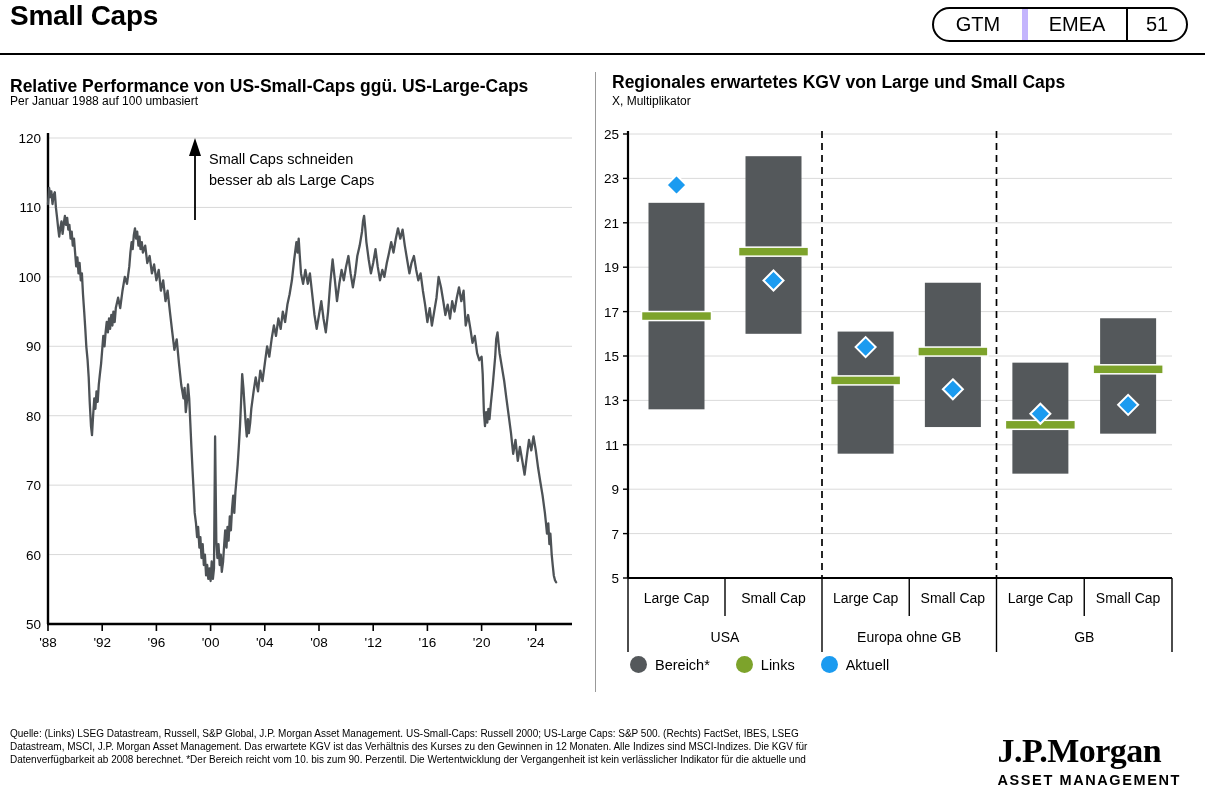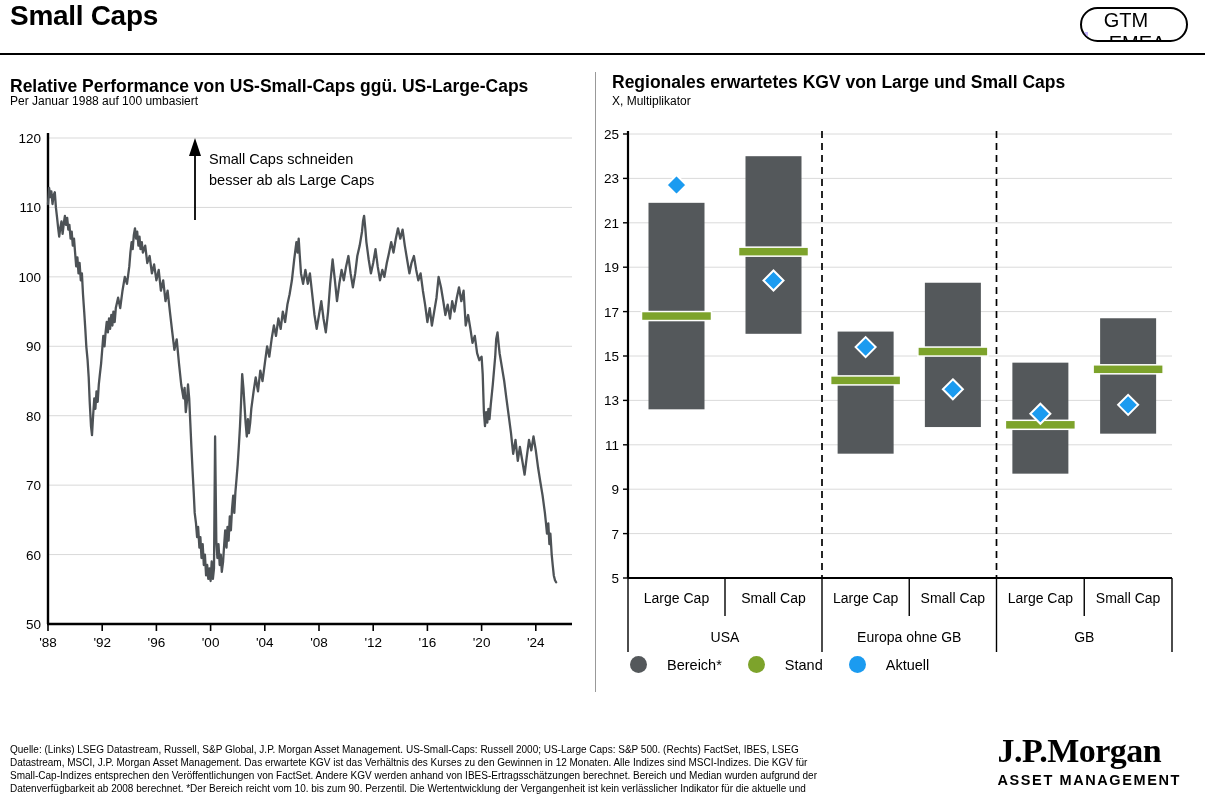--- a/index.html
+++ b/index.html
@@ -1,42 +1,42 @@
 <!DOCTYPE html>
 <html><head>
 <meta charset="utf-8">
 <style>
   html,body{margin:0;padding:0;background:#fff;width:1205px;height:809px;overflow:hidden;
     font-family:"Liberation Sans",sans-serif;color:#000;}
   .abs{position:absolute;}
   #page-title{left:10px;top:0;font-size:28px;font-weight:bold;letter-spacing:-0.3px;}
   #header-rule{left:0;top:53px;width:1205px;border-top:2px solid #000;}
   #gtm-badge{right:17px;top:7px;height:31px;border:2px solid #000;border-radius:18px;
-    display:flex;align-items:stretch;overflow:hidden;font-size:20px;flex-direction:column;}
+    display:flex;align-items:stretch;overflow:hidden;font-size:20px;}
   #gtm-badge .cell{display:flex;align-items:center;justify-content:center;padding:0 2px;}
   #gtm-badge .c1{width:84px;}
   #gtm-badge .c2{width:94px;border-left:6px solid #c4b5fd;}
   #gtm-badge .c3{width:54px;border-left:2px solid #000;}
   .chart-title{font-size:17.5px;font-weight:bold;white-space:nowrap;}
   .chart-sub{font-size:12px;white-space:nowrap;}
   #left-title{left:10px;top:76px;}
   #left-sub{left:10px;top:94px;}
   #right-title{left:612px;top:72px;}
   #right-sub{left:612px;top:94px;}
   #panel-divider{left:595px;top:72px;height:620px;border-left:1.5px solid #999;}
   svg{font-family:"Liberation Sans",sans-serif;}
   svg text.tick{font-size:13.5px;fill:#000;}
   svg text.band{font-size:14px;fill:#000;}
   svg text.ann{font-size:14.5px;fill:#000;}
   #line-chart{left:10px;top:116px;}
   #range-chart{left:600px;top:116px;}
   #kgv-legend{left:630px;top:656px;display:flex;align-items:center;gap:26px;font-size:14.5px;}
-  #kgv-legend .item{display:flex;align-items:center;gap:20px;}
+  #kgv-legend .item{display:flex;align-items:center;gap:8px;}
   #kgv-legend .sw{width:17px;height:17px;border-radius:50%;}
-  #source-note{left:10px;top:727px;width:975px;font-size:10px;line-height:13px;margin-top:16px;}
+  #source-note{left:10px;top:727px;width:975px;font-size:10px;line-height:13px;}
   #source-note div{white-space:nowrap;}
   #source-note .it{font-style:italic;}
   #jpm-logo{right:24px;top:733px;text-align:left;}
   #jpm-name{font-family:"Liberation Serif",serif;font-size:34px;font-weight:600;letter-spacing:-0.5px;line-height:36px;}
   #jpm-sub{font-size:14.5px;font-weight:bold;letter-spacing:1.6px;margin-top:3px;}
 </style>
 </head>
 <body>
 
 <div class="abs" id="page-title">Small Caps</div>
@@ -176,31 +176,30 @@
     <line x1="28" y1="462" x2="572" y2="462" stroke="#000" stroke-width="2.2"></line>
   </svg>
 
 <div class="abs" id="kgv-legend">
   <div class="item">
     <span class="sw" style="background: rgb(84, 88, 91);"></span>
     <span>Bereich*</span>
   </div>
   <div class="item">
     <span class="sw" style="background: rgb(125, 163, 43);"></span>
-    <span>Stand</span>
+    <span>Links</span>
   </div>
   <div class="item">
     <span class="sw" style="background: rgb(27, 155, 240);"></span>
     <span>Aktuell</span>
   </div>
 </div>
 
 <div class="abs" id="source-note">
   <div>Quelle: (Links) LSEG Datastream, Russell, S&amp;P Global, J.P. Morgan Asset Management. US-Small-Caps: Russell 2000; US-Large Caps: S&amp;P 500. (Rechts) FactSet, IBES, LSEG</div>
   <div>Datastream, MSCI, J.P. Morgan Asset Management. Das erwartete KGV ist das Verhältnis des Kurses zu den Gewinnen in 12 Monaten. Alle Indizes sind MSCI-Indizes. Die KGV für</div>
-  <div>Small-Cap-Indizes entsprechen den Veröffentlichungen von FactSet. Andere KGV werden anhand von IBES-Ertragsschätzungen berechnet. Bereich und Median wurden aufgrund der</div>
   <div>Datenverfügbarkeit ab 2008 berechnet. *Der Bereich reicht vom 10. bis zum 90. Perzentil. Die Wertentwicklung der Vergangenheit ist kein verlässlicher Indikator für die aktuelle und</div>
 </div>
 
 <div class="abs" id="jpm-logo">
   <div id="jpm-name">J.P.Morgan</div>
   <div id="jpm-sub">ASSET MANAGEMENT</div>
 </div>
 
 </body></html>

